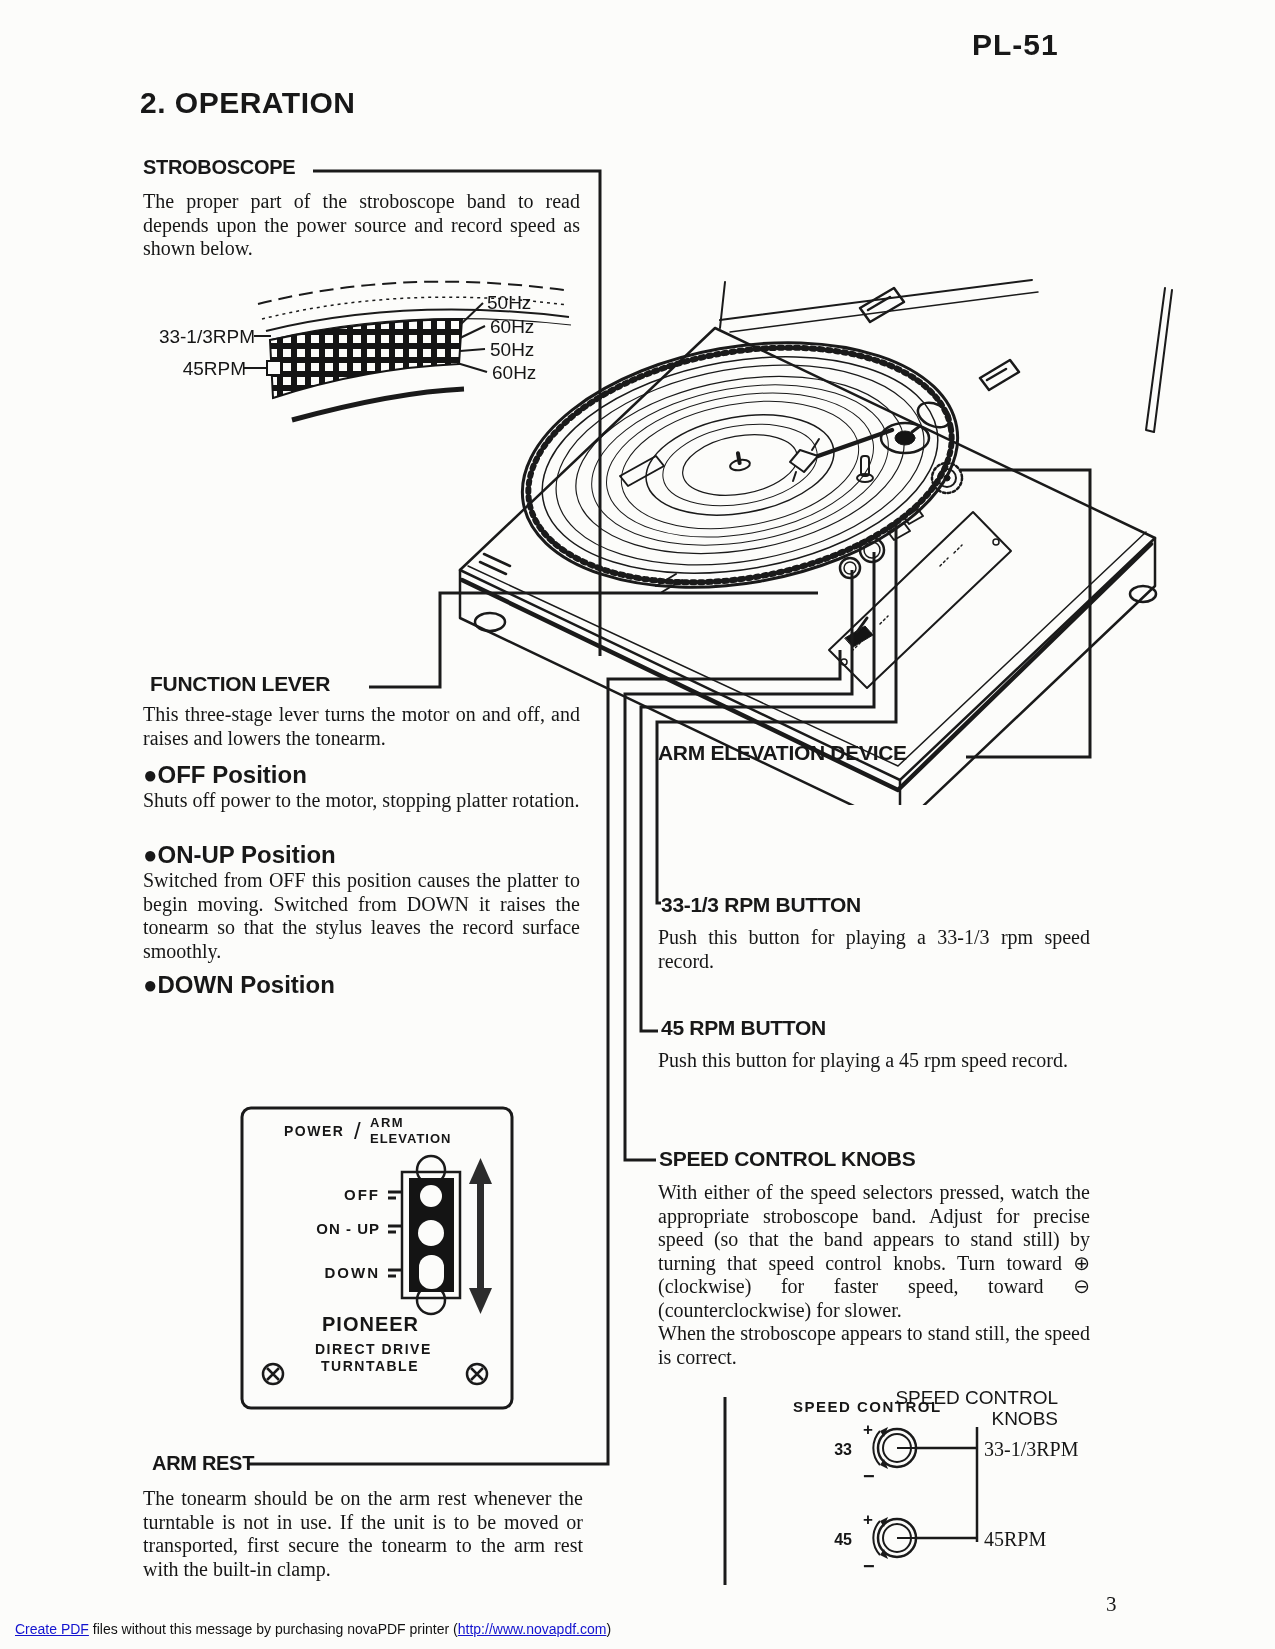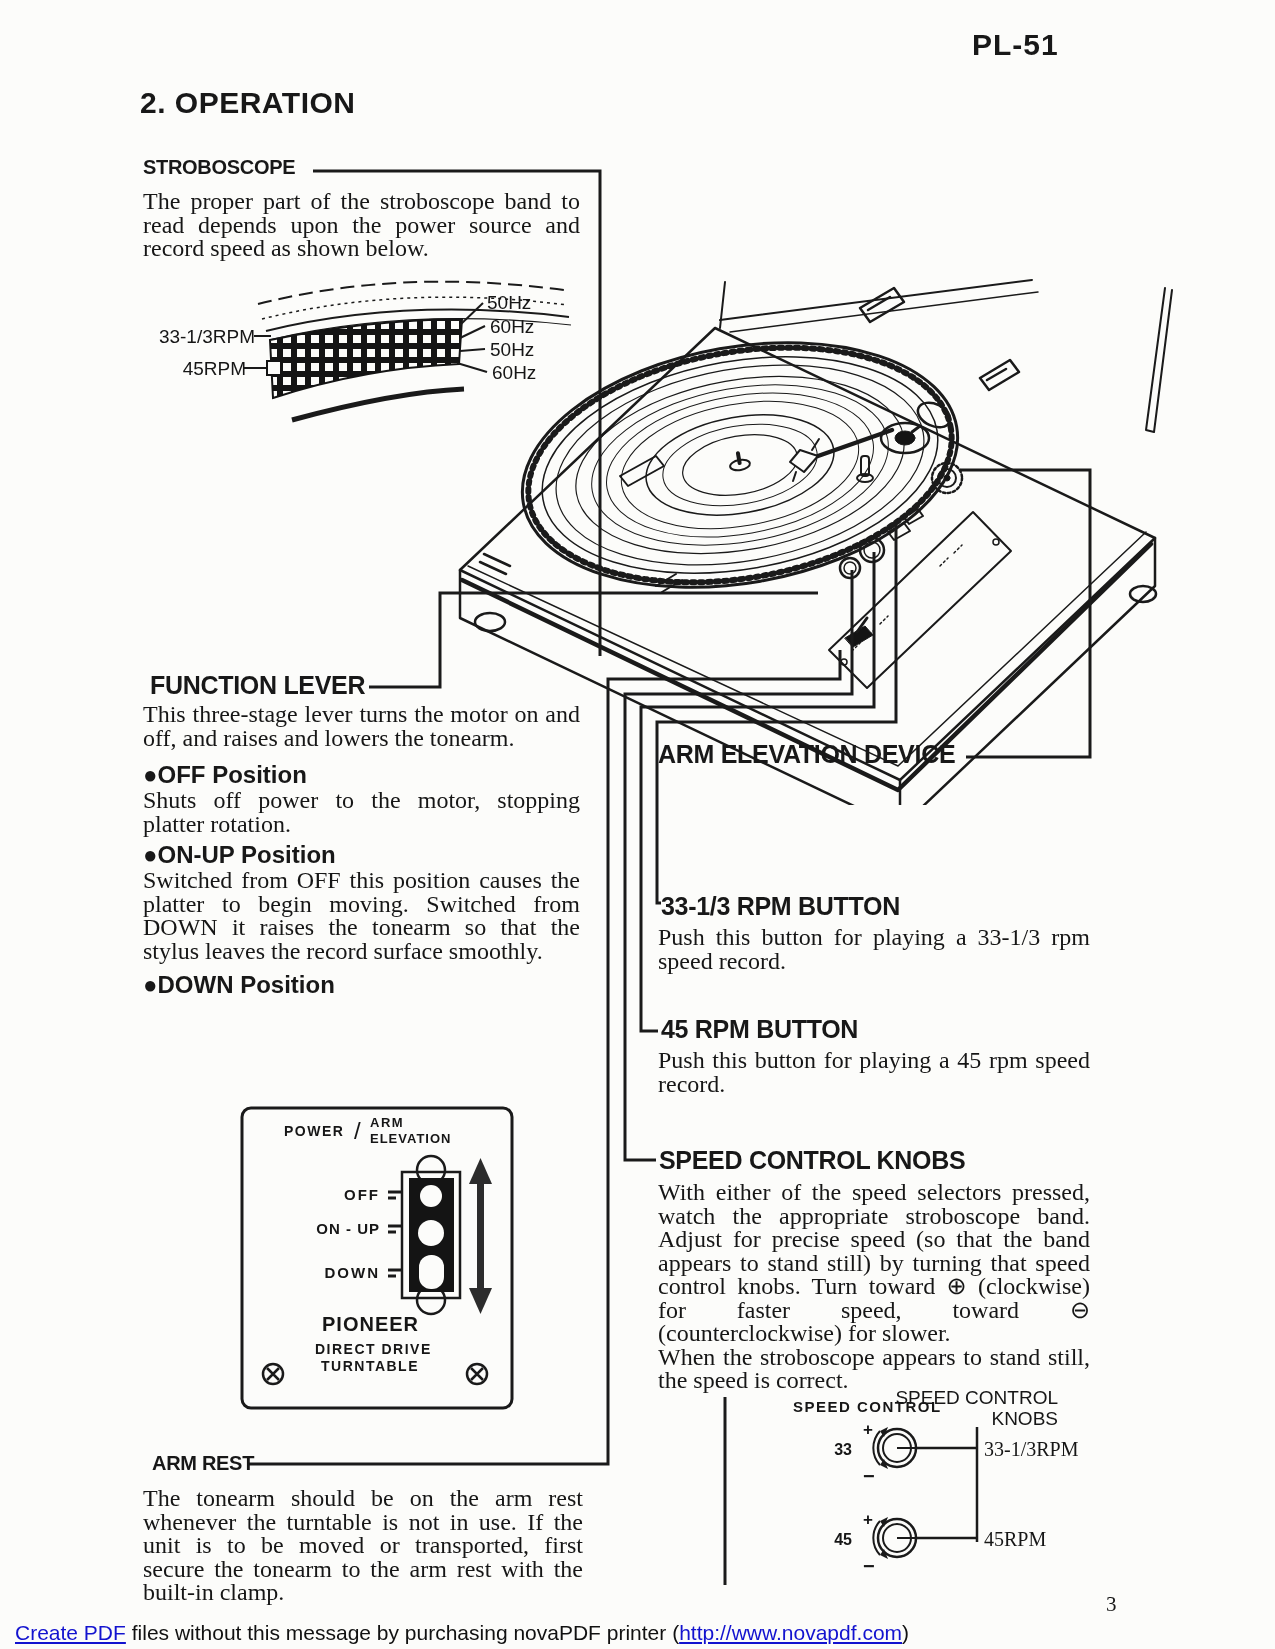--- a/index.html
+++ b/index.html
@@ -2,28 +2,28 @@
 <html><head>
 <meta charset="utf-8">
 <style>
   html,body{margin:0;padding:0;}
   body{background:#888;}
   #page{position:relative;width:1275px;height:1649px;background:#fcfcfa;margin:0 auto;
         font-family:"Liberation Serif", serif;color:#181818;overflow:hidden;}
   .abs{position:absolute;}
   .h1{font-family:"Liberation Sans",sans-serif;font-weight:bold;font-size:30px;line-height:1;letter-spacing:1px;white-space:nowrap;}
   .h2{font-family:"Liberation Sans",sans-serif;font-weight:bold;font-size:20px;line-height:1;letter-spacing:-0.3px;white-space:nowrap;}
-  .h2b{font-family:"Liberation Sans",sans-serif;font-weight:bold;font-size:25px;line-height:1;letter-spacing:-0.3px;white-space:nowrap;}
+  .h2b{font-family:"Liberation Sans",sans-serif;font-weight:bold;font-size:21px;line-height:1;letter-spacing:-0.3px;white-space:nowrap;}
   .sub{font-family:"Liberation Sans",sans-serif;font-weight:bold;font-size:24px;line-height:1;white-space:nowrap;}
-  .body{font-size:24px;line-height:23.5px;text-align:justify;color:#161616;}
+  .body{font-size:20px;line-height:23.5px;text-align:justify;color:#161616;}
   .prelines{white-space:pre-line;}
   svg text{fill:#161616;}
   .dlabel{font-family:"Liberation Sans",sans-serif;font-size:19px;}
   .dlabel-b{font-family:"Liberation Sans",sans-serif;font-weight:bold;}
-  .footer{font-family:"Liberation Sans",sans-serif;font-size:21px;color:#111;white-space:nowrap;}
+  .footer{font-family:"Liberation Sans",sans-serif;font-size:14px;color:#111;white-space:nowrap;}
   .footer a{color:#1313cf;text-decoration:underline;cursor:pointer;}
   .pageno{font-size:21px;}
 </style>
 </head>
 <body>
 
 <div id="page">
 
   <div class="abs h1" style="left:972px;top:30px;">PL-51</div>
   <div class="abs h1" style="left:140px;top:88px;letter-spacing:0.5px;">2.  OPERATION</div>

